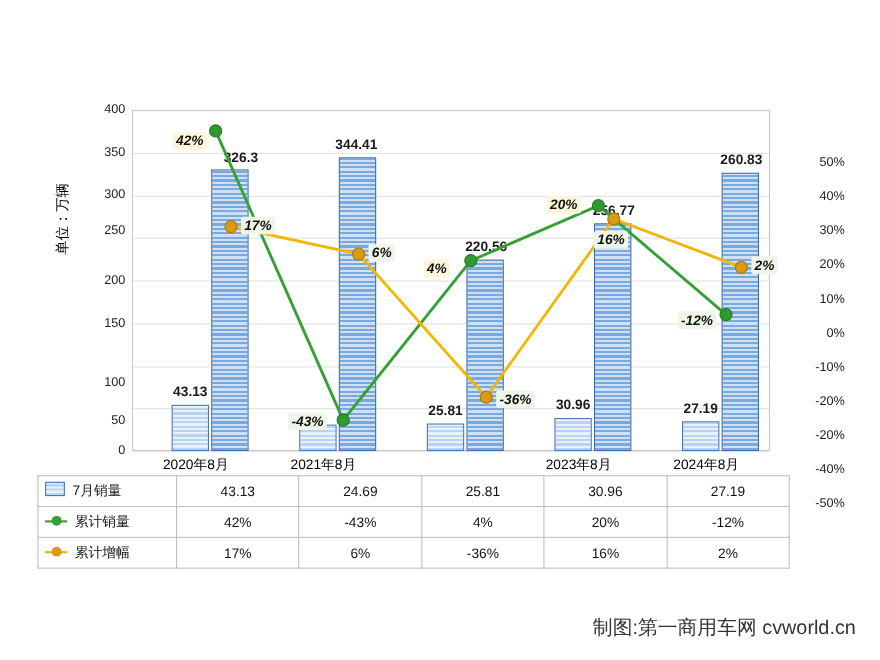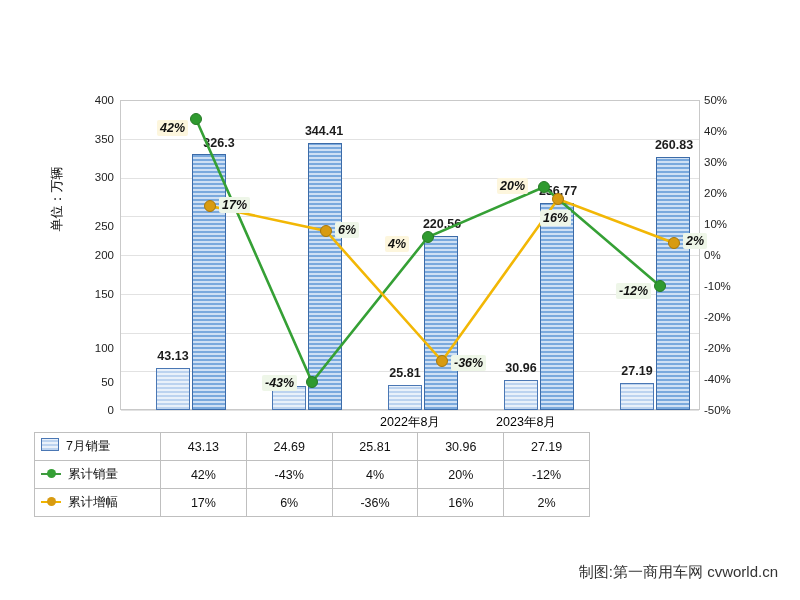--- a/index.html
+++ b/index.html
@@ -37,21 +37,21 @@
     position:absolute;left:0;width:100%;
     height:1px;background:#e2e2e2;
   }
   
   .ytick{
     position:absolute;
     width:40px;text-align:right;
     font-size:11.5px;color:#222;
   }
   .ytick.left{left:74px;}
-  .ytick.right{left:704px;text-align:left;width:44px;}
+  .ytick.right{left:724px;text-align:right;width:44px;margin-top:48px;}
   .yaxis-title{
     position:absolute;
     left:-3px;top:190px;
     width:120px;
     font-size:13px;
     text-align:center;
     transform:rotate(-90deg);
     transform-origin:center center;
   }
   .xtick{
@@ -93,21 +93,21 @@
     white-space:nowrap;
     padding:1px 3px;
     border-radius:2px;
   }
   .pt-label.green{color:#111;background:#eef6e8;}
   .pt-label.yellow{color:#111;background:#fdf6dd;}
   
   .legend-table{
     position:absolute;
     left:34px;top:432px;
-    width:556px;
+    width:684px;
     border-collapse:collapse;
     font-size:12.5px;
   }
   .legend-table td{
     border:1px solid #bfbfbf;
     height:25px;
     text-align:center;
     color:#111;
   }
   .legend-table td.head{
@@ -143,40 +143,40 @@
     content:"";position:absolute;left:6px;top:1px;width:9px;height:9px;border-radius:50%;
   }
   .swatch.green::before{background:#3f9a3f;}
   .swatch.green::after{background:#35a035;}
   .swatch.yellow::before{background:#f0b400;}
   .swatch.yellow::after{background:#d89b11;}
   
   .footer{
     position:absolute;
     right:22px;bottom:18px;
-    font-size:15px;
+    font-size:18px;
     color:#333;
   }
   svg.overlay{
     position:absolute;left:0;top:0;width:800px;height:600px;
     pointer-events:none;
   }
 </style>
 </head>
 <body>
 
 <div id="chart-root">
 
 
   <div class="yaxis-title">单位：万辆</div>
 
   <div class="ytick left" style="top:94px">400</div>
   <div class="ytick left" style="top:133px">350</div>
   <div class="ytick left" style="top:171px">300</div>
-  <div class="ytick left" style="top:220px">250</div>
+  <div class="ytick left" style="top:204px">250</div>
   <div class="ytick left" style="top:249px">200</div>
   <div class="ytick left" style="top:288px">150</div>
   <div class="ytick left" style="top:342px">100</div>
   <div class="ytick left" style="top:376px">50</div>
   <div class="ytick left" style="top:404px">0</div>
 
   <div class="ytick right" style="top:94px">50%</div>
   <div class="ytick right" style="top:125px">40%</div>
   <div class="ytick right" style="top:156px">30%</div>
   <div class="ytick right" style="top:187px">20%</div>
@@ -245,22 +245,24 @@
   <div class="pt-label yellow" style="left:385px;top:236px">4%</div>
   <div class="pt-label yellow" style="left:497px;top:178px">20%</div>
   <div class="pt-label green" style="left:616px;top:283px">-12%</div>
 
   <div class="pt-label green" style="left:219px;top:197px">17%</div>
   <div class="pt-label green" style="left:335px;top:222px">6%</div>
   <div class="pt-label green" style="left:451px;top:355px">-36%</div>
   <div class="pt-label green" style="left:540px;top:210px">16%</div>
   <div class="pt-label green" style="left:683px;top:233px">2%</div>
 
-  <div class="xtick" style="left:352px">2022年8月</div>
+  <div class="xtick" style="left:120px">2020年8月</div>
+  <div class="xtick" style="left:236px">2021年8月</div>
   <div class="xtick" style="left:468px">2023年8月</div>
+  <div class="xtick" style="left:584px">2024年8月</div>
 
   <table class="legend-table">
     <tbody>
         <tr>
       <td class="head">
         <span class="swatch monthly"></span><span>7月销量</span>
       </td>
       <td>43.13</td>
       <td>24.69</td>
       <td>25.81</td>

